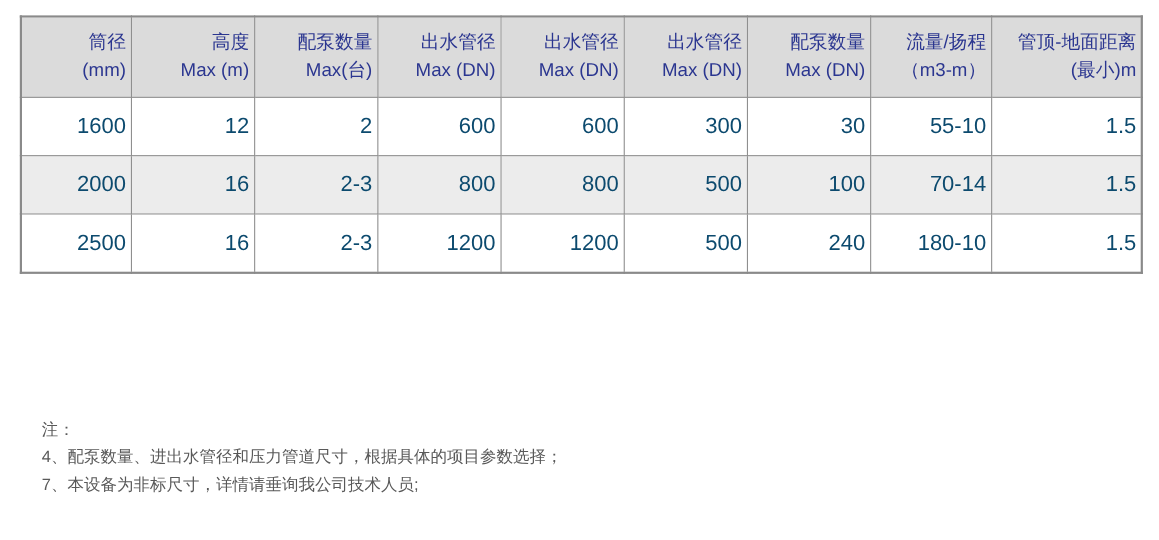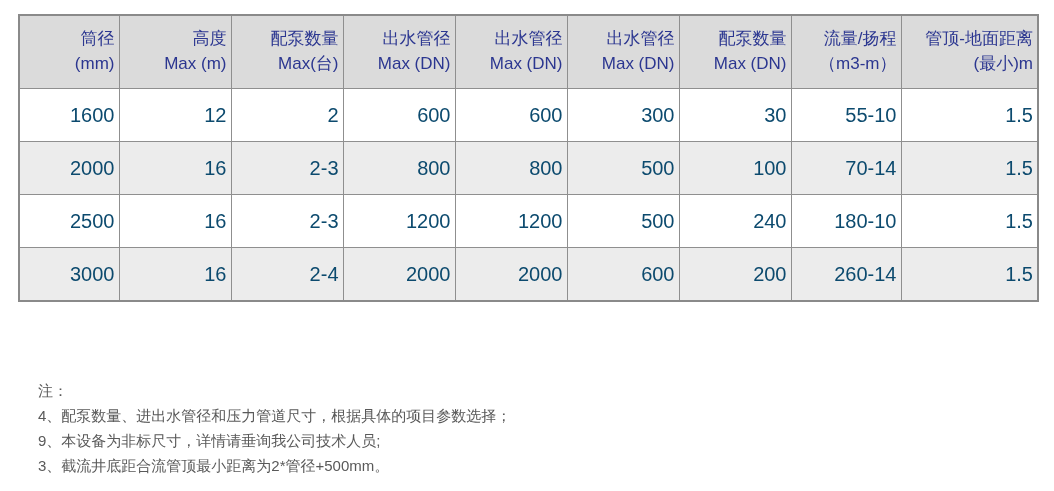--- a/index.html
+++ b/index.html
@@ -145,36 +145,24 @@
           <td>2500</td>
           <td>16</td>
           <td>2-3</td>
           <td>1200</td>
           <td>1200</td>
           <td>500</td>
           <td>240</td>
           <td>180-10</td>
           <td>1.5</td>
         </tr>
-        <tr>
-          <td>3000</td>
-          <td>16</td>
-          <td>2-4</td>
-          <td>2000</td>
-          <td>2000</td>
-          <td>600</td>
-          <td>200</td>
-          <td>260-14</td>
-          <td>1.5</td>
-        </tr>
       </tbody>
   </table>
 
   <div class="notes">
     <div class="note-line">注：</div>
     <div>
         <div class="note-line">4、配泵数量、进出水管径和压力管道尺寸，根据具体的项目参数选择；</div>
-        <div class="note-line">9、本设备为非标尺寸，详情请垂询我公司技术人员;</div>
-        <div class="note-line">3、截流井底距合流管顶最小距离为2*管径+500mm。</div>
+        <div class="note-line">7、本设备为非标尺寸，详情请垂询我公司技术人员;</div>
       </div>
   </div>
 
 </div>
 
 </body></html>

